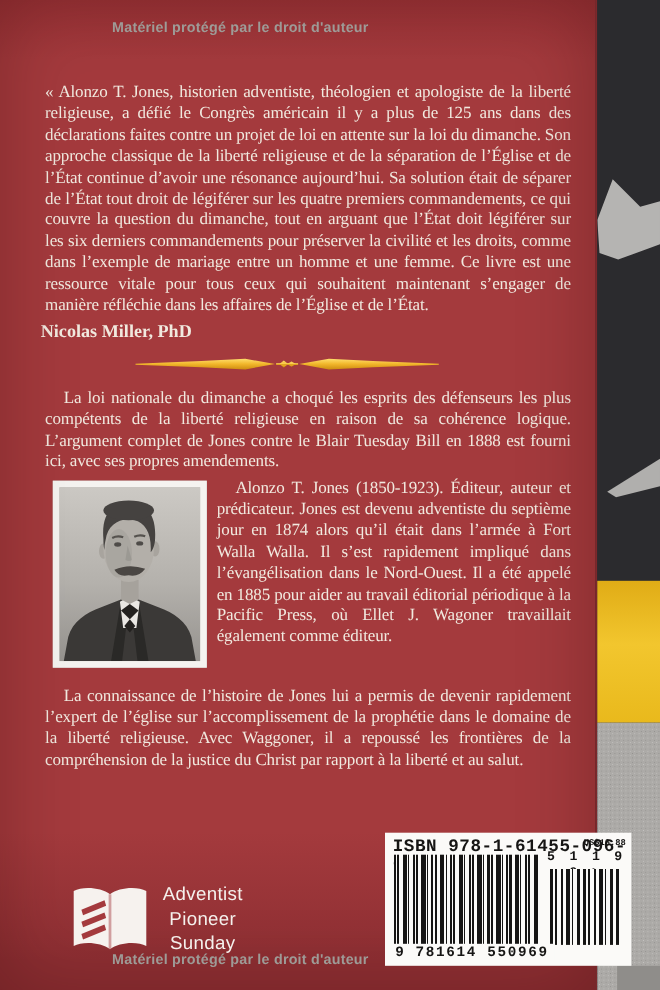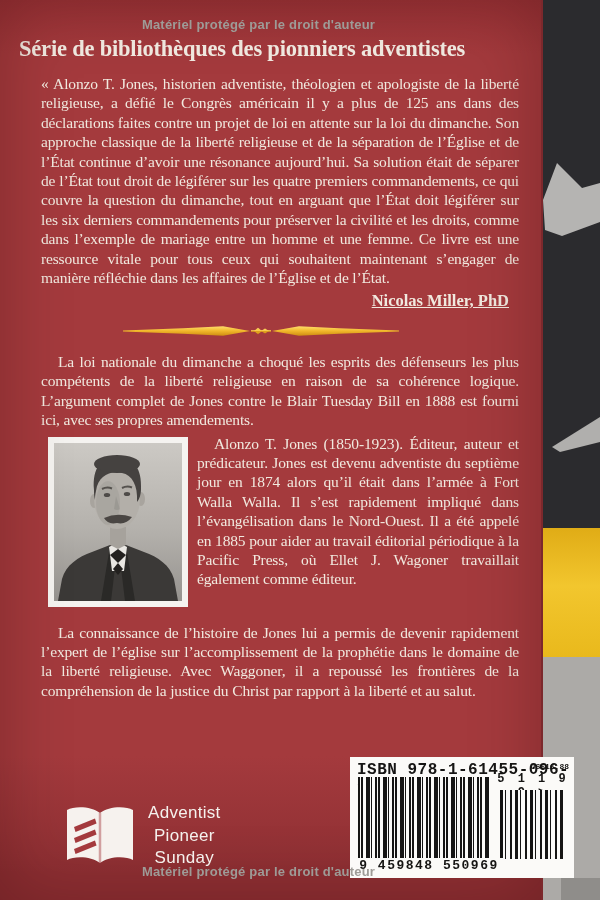--- a/index.html
+++ b/index.html
@@ -16,36 +16,36 @@
     border-right:2px solid #7C282C;
     box-sizing:border-box;
   }
   .red-panel::after{
     content:"";position:absolute;inset:0;pointer-events:none;
     box-shadow:inset 0 0 70px rgba(40,0,0,.28);
   }
   .banner{
     position:absolute;left:0;width:437px;text-align:center;
     font-family:"Liberation Sans",sans-serif;font-weight:bold;
-    font-size:13px;color:#9E9B97;letter-spacing:.2px;z-index:7;margin-left:40px;
+    font-size:13px;color:#9E9B97;letter-spacing:.2px;z-index:7;
   }
   .banner.top{top:17px;}
   .banner.bottom{top:864px;}
   .series-title{
     position:absolute;top:36px;left:19px;margin:0;white-space:nowrap;
     font-size:22.5px;font-weight:bold;color:#F3ECE3;letter-spacing:-.2px;
   }
   .content{position:absolute;top:70px;left:37px;width:486px;color:#F1E9DF;}
   .content p{margin:4px;}
   .body-text{
     font-size:15.5px;line-height:19.4px;text-align:justify;
     letter-spacing:-.15px;color:#F1E9DF;
   }
   .indent{text-indent:17px;}
-  .attrib{margin-top:0;text-align:right;line-height:20.5px;text-decoration:underline;}
+  .attrib{margin-top:0;line-height:20.5px;}
   .attrib-name{font-weight:bold;font-size:16.5px;padding-right:14px;}
   .attrib-role{font-style:italic;font-size:15.5px;}
   .attrib-org{font-size:16.5px;padding-right:4px;}
   .divider-wrap{margin:11px 0 0 86px;width:276px;height:16px;}
   .para1{margin-top:13px !important;}
   .bio-row{margin-top:3px;}
   .photo-frame{
     float:left;width:128px;height:158px;margin:3px 9px 16px 11px;
     border:6px solid #F5F3F0;background:#B9B6B1;
   }
@@ -101,21 +101,20 @@
     font-size:13px;font-weight:bold;letter-spacing:1.5px;background:#FBFAF8;
   }
 </style>
 </head>
 <body>
 
 <div class="red-panel">
 
   <div class="banner top">Matériel protégé par le droit d'auteur</div>
 
-  <h1 class="series-title">Série de bibliothèques des pionniers adventistes</h1>
 
   <div class="content">
 
     <p class="body-text">« Alonzo T. Jones, historien adventiste, théologien et apologiste de la liberté religieuse, a défié le Congrès américain il y a plus de 125 ans dans des déclarations faites contre un projet de loi en attente sur la loi du dimanche. Son approche classique de la liberté religieuse et de la séparation de l’Église et de l’État continue d’avoir une résonance aujourd’hui. Sa solution était de séparer de l’État tout droit de légiférer sur les quatre premiers commandements, ce qui couvre la question du dimanche, tout en arguant que l’État doit légiférer sur les six derniers commandements pour préserver la civilité et les droits, comme dans l’exemple de mariage entre un homme et une femme. Ce livre est une ressource vitale pour tous ceux qui souhaitent maintenant s’engager de manière réfléchie dans les affaires de l’Église et de l’État.</p>
 
     <div class="attrib">
       <div class="attrib-name">Nicolas Miller, PhD</div>
     </div>
 
     <div class="divider-wrap">
@@ -205,14 +204,14 @@
   <div class="strip-gray"></div>
   <div class="strip-corner"></div>
 </div>
 
 <div class="barcode-box">
   <div class="isbn-label">ISBN 978-1-61455-096-9</div>
   <div class="price-label">US$16.88</div>
   <div class="addon-digits">5 1 1 9 9 &gt;</div>
   <div class="bars-main"></div>
   <div class="bars-addon"></div>
-  <div class="ean-digits">9 459848 550969</div>
+  <div class="ean-digits">9 781614 550969</div>
 </div>
 
 </body></html>

